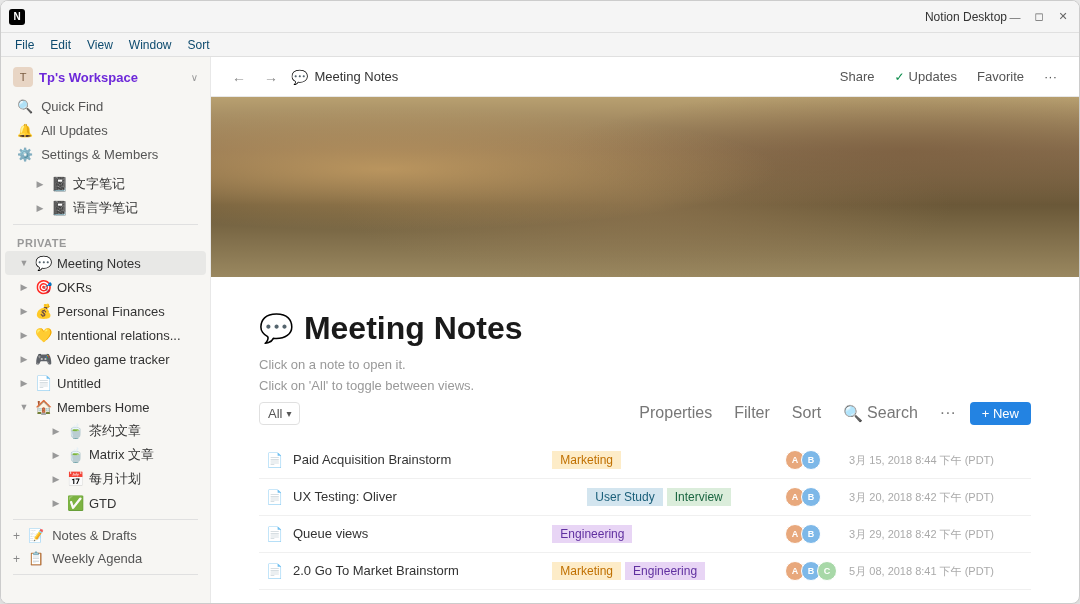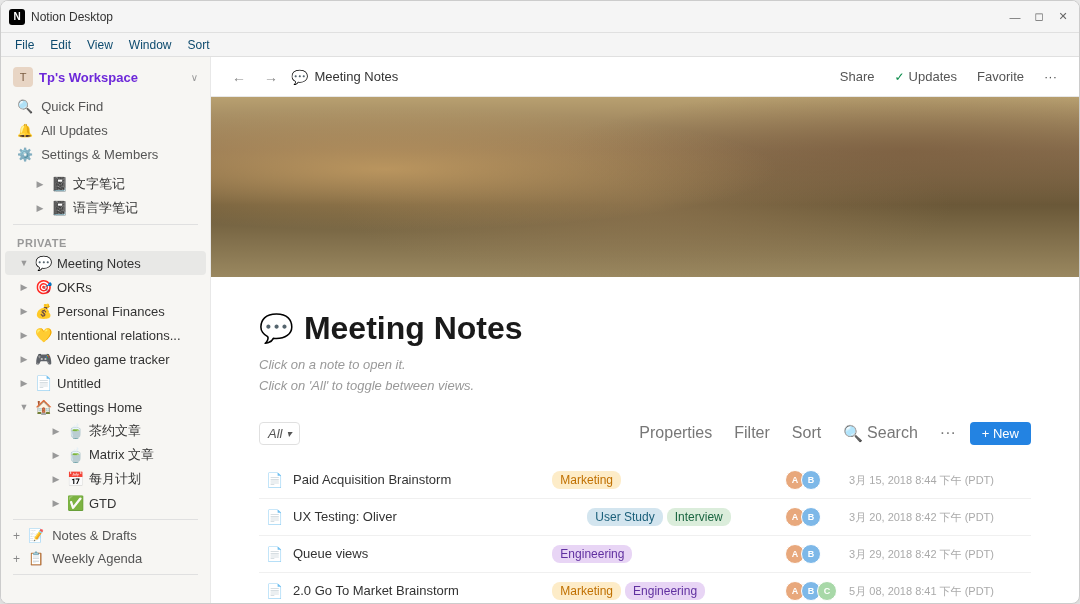--- a/index.html
+++ b/index.html
@@ -39,20 +39,21 @@
       display: flex; align-items: center; justify-content: center;
       color: #fff; font-size: 10px; font-weight: bold;
       margin-right: 6px;
       flex-shrink: 0;
     }
     .titlebar-title {
       font-size: 12px;
       color: #333;
       font-weight: 500;
       flex: 1;
+      text-align: right;
     }
     .titlebar-controls {
       display: flex; gap: 8px;
     }
     .titlebar-btn {
       width: 16px; height: 16px;
       display: flex; align-items: center; justify-content: center;
       font-size: 11px; color: #666; cursor: pointer;
       border-radius: 2px;
     }
@@ -301,23 +302,21 @@
     }
     .page-title {
       font-size: 32px;
       font-weight: 700;
       color: #1a1a1a;
       line-height: 1.2;
     }
     .page-subtitle {
       font-size: 13px;
       color: #999;
-      margin-bottom: 20px;
       line-height: 1.6;
-      font-style: italic;
     }
     
     .db-toolbar {
       display: flex;
       align-items: center;
       justify-content: space-between;
       margin-bottom: 12px;
       padding: 4px 0;
     }
     .db-toolbar-left {
@@ -328,21 +327,20 @@
     .view-selector {
       display: flex;
       align-items: center;
       gap: 4px;
       font-size: 13px;
       color: #555;
       padding: 3px 8px;
       border-radius: 4px;
       cursor: pointer;
       border: 1px solid #e0e0e0;
-      font-style: italic;
     }
     .db-toolbar-right {
       display: flex;
       align-items: center;
       gap: 6px;
     }
     .db-btn {
       font-size: 16px;
       color: #777;
       cursor: pointer;
@@ -383,21 +381,21 @@
     }
     .row-title {
       display: flex;
       align-items: center;
       gap: 8px;
       min-width: 200px;
     }
     .tag {
       display: inline-block;
       padding: 2px 8px;
-      border-radius: 8px;
+      border-radius: 0;
       font-size: 12px;
       font-weight: 500;
       margin-right: 4px;
     }
     .tag-marketing { background: #fdecc8; color: #c07000; }
     .tag-userstudy { background: #d3e5ef; color: #1a5f7a; margin-left: 35px; }
     .tag-interview { background: #dbeddb; color: #1a6640; }
     .tag-engineering { background: #e8d5f5; color: #6030a0; }
     .avatars {
       display: flex; align-items: center;
@@ -511,21 +509,21 @@
           <span class="item-label">Video game tracker</span>
         </div>
         <div class="sidebar-item">
           <span class="chevron">▶</span>
           <span class="item-icon">📄</span>
           <span class="item-label">Untitled</span>
         </div>
         <div class="sidebar-item">
           <span class="chevron">▼</span>
           <span class="item-icon">🏠</span>
-          <span class="item-label">Settings Home</span>
+          <span class="item-label">Members Home</span>
         </div>
 
         <div class="sidebar-item sub2">
           <span class="chevron">▶</span>
           <span class="item-icon">🍵</span>
           <span class="item-label">茶约文章</span>
         </div>
         <div class="sidebar-item sub2">
           <span class="chevron">▶</span>
           <span class="item-icon">🍵</span>

